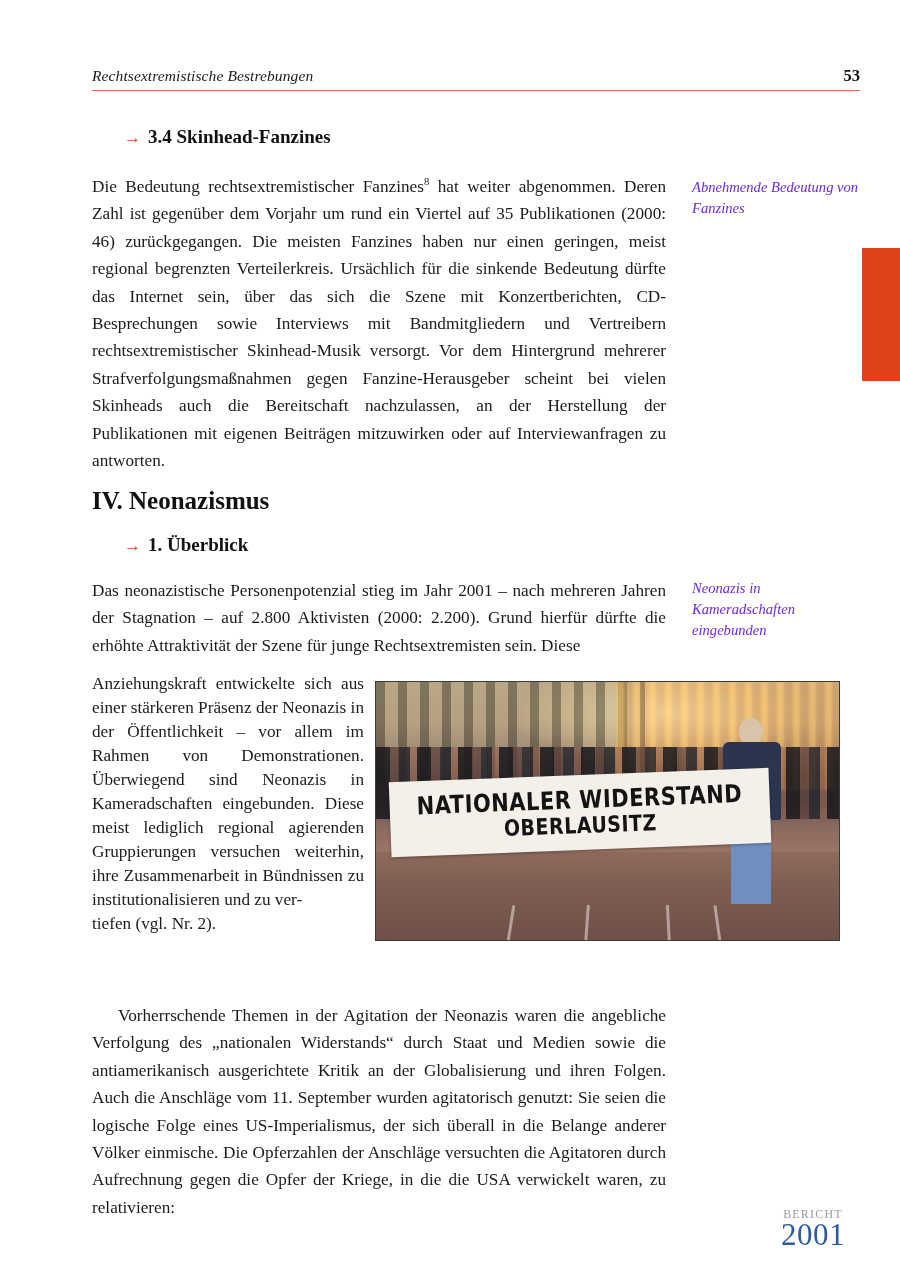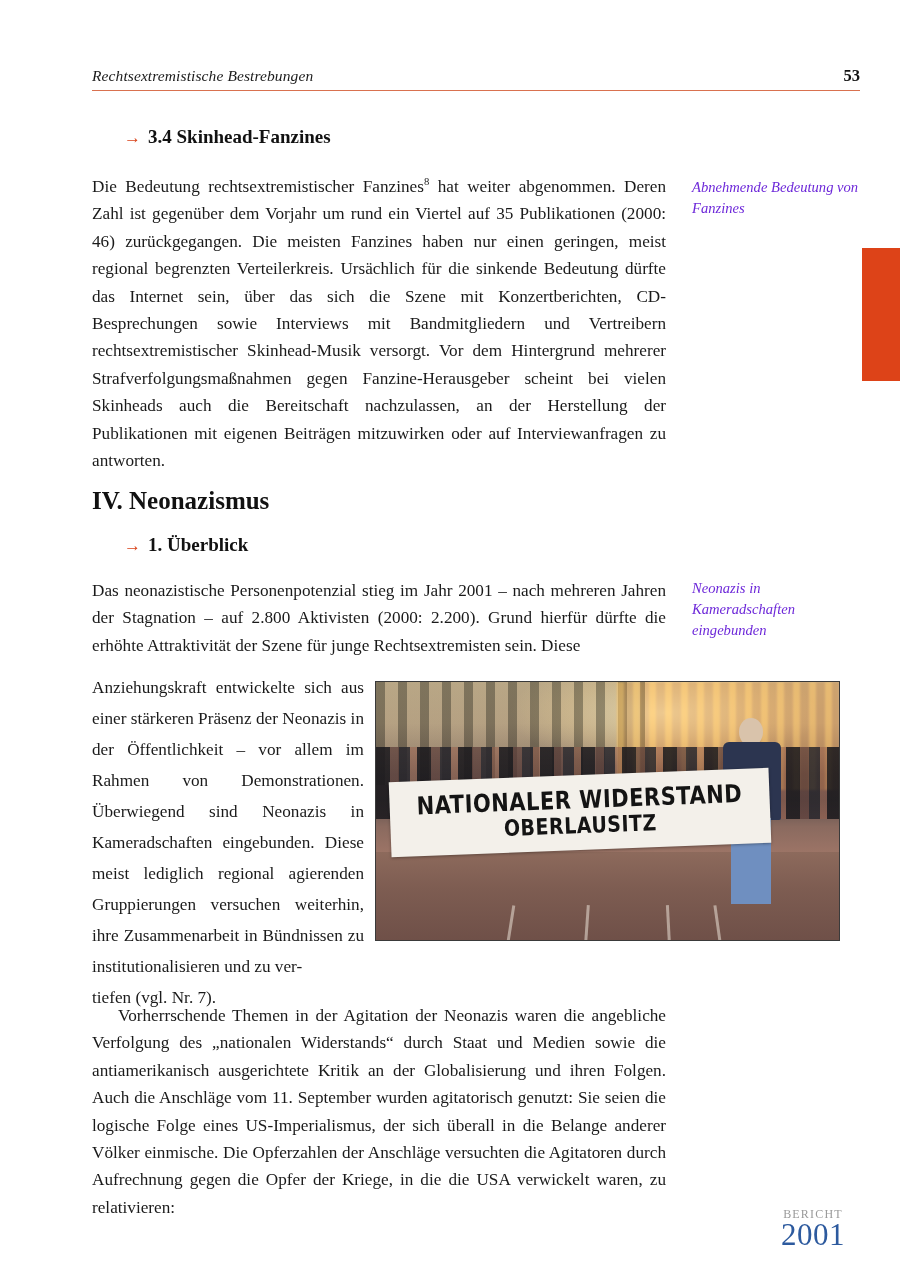--- a/index.html
+++ b/index.html
@@ -109,21 +109,21 @@
     vertical-align: super;
     line-height: 0;
   }
 
   
   .wrap-col {
     position: absolute;
     left: 92px;
     width: 272px;
     font-size: 17.2px;
-    line-height: 31px;
+    line-height: 24px;
     text-align: justify;
     color: #1a1a1a;
   }
   .wrap-col p { margin: 0; }
   .wrap-col p.last { text-align: left; }
 
   
   .margin-note {
     position: absolute;
     width: 168px;
@@ -333,21 +333,21 @@
   </div>
 
   <div class="body-col" style="top:577px;">
     <p>Das neonazistische Personenpotenzial stieg im Jahr 2001 – nach mehreren Jahren der Stagnation – auf 2.800 Aktivisten (2000: 2.200). Grund hierfür dürfte die erhöhte Attraktivität der Szene für junge Rechtsextremisten sein. Diese</p>
   </div>
 
   <div class="margin-note" style="left:692px; top:578px;">Neonazis in Kameradschaften eingebunden</div>
 
   <div class="wrap-col" style="top:672px;">
     <p>Anziehungskraft entwickelte sich aus einer stärkeren Präsenz der Neonazis in der Öffentlichkeit – vor allem im Rahmen von Demonstrationen. Überwiegend sind Neonazis in Kameradschaften eingebunden. Diese meist lediglich regional agierenden Gruppierungen versuchen weiterhin, ihre Zusammenarbeit in Bündnissen zu institutionalisieren und zu ver-</p>
-    <p class="last">tiefen (vgl. Nr. 7).</p>
+    <p class="last">tiefen (vgl. Nr. 2).</p>
   </div>
 
   <div class="photo-frame">
     <div class="photo">
       <div class="facade"></div>
       <div class="facade-glow"></div>
       <div class="crowd"></div>
       <div class="road">
         <div class="rail r1"></div>
         <div class="rail r2"></div>

